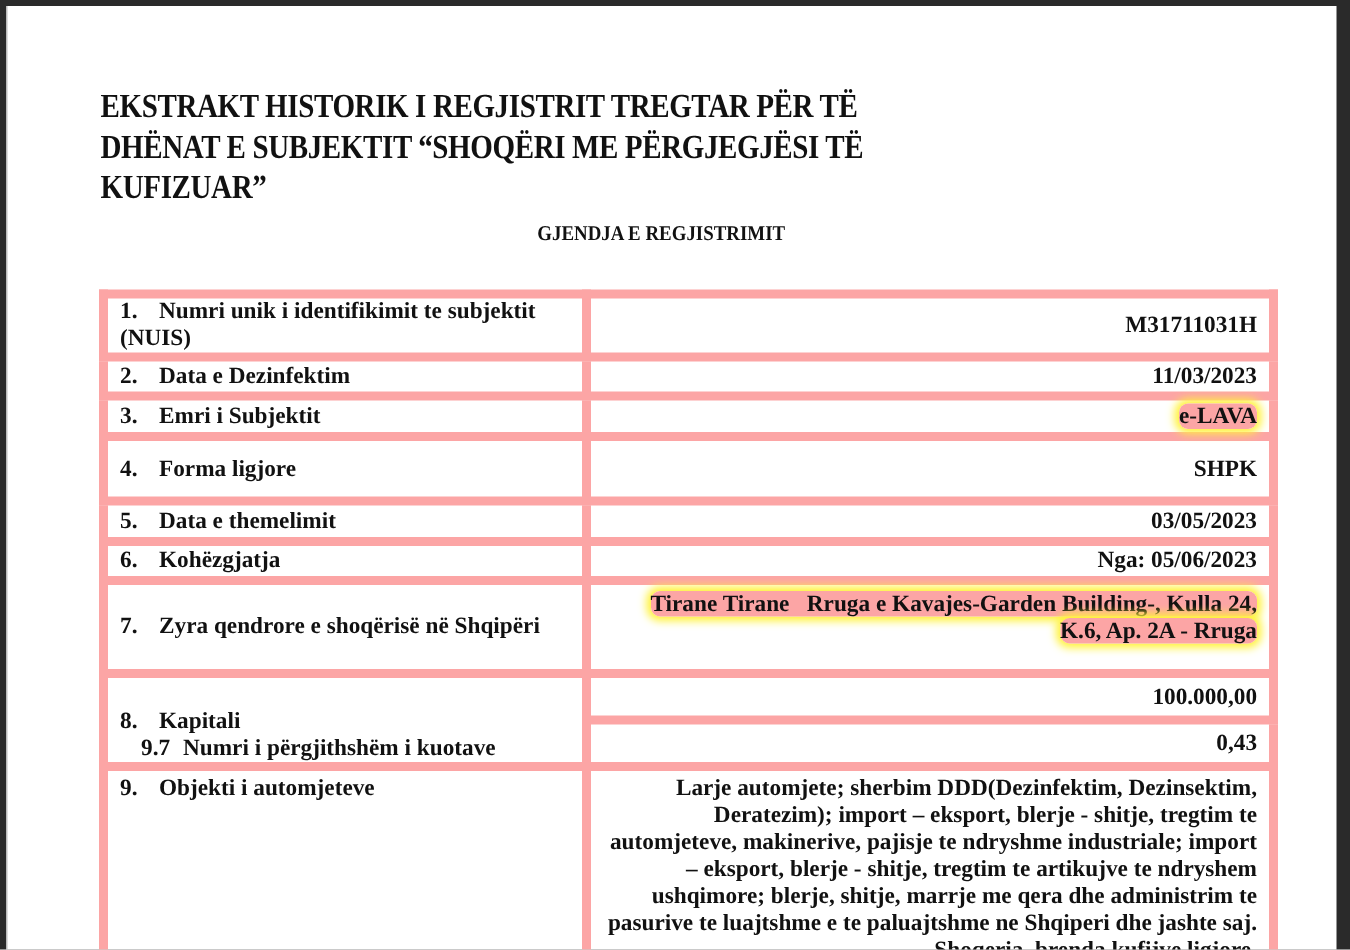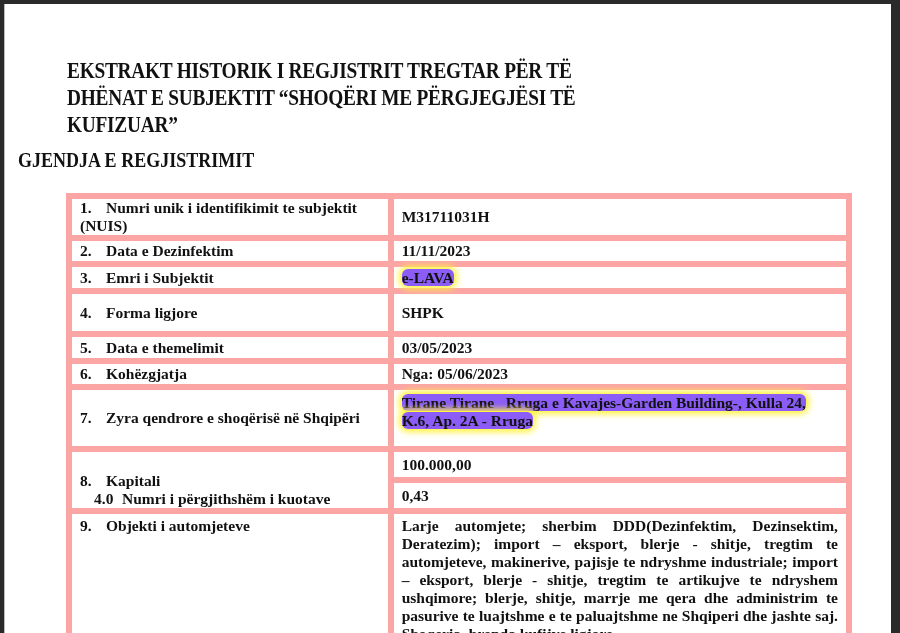--- a/index.html
+++ b/index.html
@@ -15,37 +15,37 @@
       border-left: 1px solid #bbb;
     }
     .title {
       position: absolute; left: 0; width: 886px; top: 27px;
       text-align: left; font-weight: bold; font-size: 22.5px; line-height: 27px;
       color: #111; letter-spacing: -0.3px; margin-top: 26px;
     }
     .title .line { display: block; transform: scaleX(0.86); transform-origin: center; white-space: nowrap; }
     .subtitle {
       position: absolute; left: 0; width: 872px; top: 145px;
-      font-weight: bold; font-size: 20px; color: #111;
+      text-align: center; font-weight: bold; font-size: 14px; color: #111;
     }
     .subtitle span { display: inline-block; transform: scaleX(0.9); }
     table.reg {
       position: absolute; left: 61px; top: 189px;
       border-collapse: collapse; width: 786px;
       font-size: 15.5px; color: #111;
     }
     table.reg td {
       border: 6px solid #fca5a5; padding: 0 8px; vertical-align: middle;
       line-height: 18px;
       font-weight: bold;
     }
     td.lbl { width: 322px; }
-    td.val { width: 440px; }
+    td.val { width: 440px; text-align: right; }
     .num { display: inline-block; width: 26px; }
-    .hl { background: #8b5cf6; box-shadow: 0 0 6px 3px #fff23a; border-radius: 6px; }
+    .hl { background: #fca5a5; box-shadow: 0 0 6px 3px #fff23a; border-radius: 6px; }
     .obj { text-align: justify; line-height: 20px; padding-top: 3px !important; vertical-align: top !important; }
     .lbl-top { vertical-align: top !important; padding-top: 3px !important; }
     .indent { padding-left: 14px; }
   </style>
 </head>
 <body>
 
 <div class="page">
   <div class="title">
     <span class="line">EKSTRAKT HISTORIK I REGJISTRIT TREGTAR PËR TË</span>
@@ -57,21 +57,21 @@
   </div>
 
   <table class="reg">
     <tbody>
         <tr style="height:42px">
       <td class="lbl"><span class="num">1.</span><span>Numri unik i identifikimit te subjektit (NUIS)</span></td>
       <td class="val">M31711031H</td>
     </tr>
     <tr style="height:26px">
       <td class="lbl"><span class="num">2.</span><span>Data e Dezinfektim</span></td>
-      <td class="val">11/11/2023</td>
+      <td class="val">11/03/2023</td>
     </tr>
     <tr style="height:27px">
       <td class="lbl"><span class="num">3.</span><span>Emri i Subjektit</span></td>
       <td class="val"><span class="hl">e-LAVA</span></td>
     </tr>
     <tr style="height:43px">
       <td class="lbl"><span class="num">4.</span><span>Forma ligjore</span></td>
       <td class="val">SHPK</td>
     </tr>
     <tr style="height:27px">
@@ -85,21 +85,21 @@
     <tr style="height:62px">
       <td class="lbl"><span class="num">7.</span><span>Zyra qendrore e shoqërisë në Shqipëri</span></td>
       <td class="val" style="vertical-align:top;padding-top:4px;">
         <span class="hl" style="white-space:pre">Tirane Tirane   Rruga e Kavajes-Garden Building-, Kulla 24,</span><br>
         <span class="hl">K.6, Ap. 2A - Rruga</span>
       </td>
     </tr>
     <tr style="height:26px">
       <td class="lbl" rowspan="2" style="padding-top:20px;">
         <div><span class="num">8.</span><span>Kapitali</span></div>
-        <div class="indent"><span style="display:inline-block;width:28px;">4.0</span><span>Numri i përgjithshëm i kuotave</span></div>
+        <div class="indent"><span style="display:inline-block;width:28px;">9.7</span><span>Numri i përgjithshëm i kuotave</span></div>
       </td>
       <td class="val">100.000,00</td>
     </tr>
     <tr style="height:26px">
       <td class="val">0,43</td>
     </tr>
     <tr style="height:160px">
       <td class="lbl lbl-top"><span class="num">9.</span><span>Objekti i automjeteve</span></td>
       <td class="val obj">Larje automjete; sherbim DDD(Dezinfektim, Dezinsektim, Deratezim); import – eksport, blerje - shitje, tregtim te automjeteve, makinerive, pajisje te ndryshme industriale; import – eksport, blerje - shitje, tregtim te artikujve te ndryshem ushqimore; blerje, shitje, marrje me qera dhe administrim te pasurive te luajtshme e te paluajtshme ne Shqiperi dhe jashte saj. Shoqeria, brenda kufijve ligjore,</td>
     </tr>

